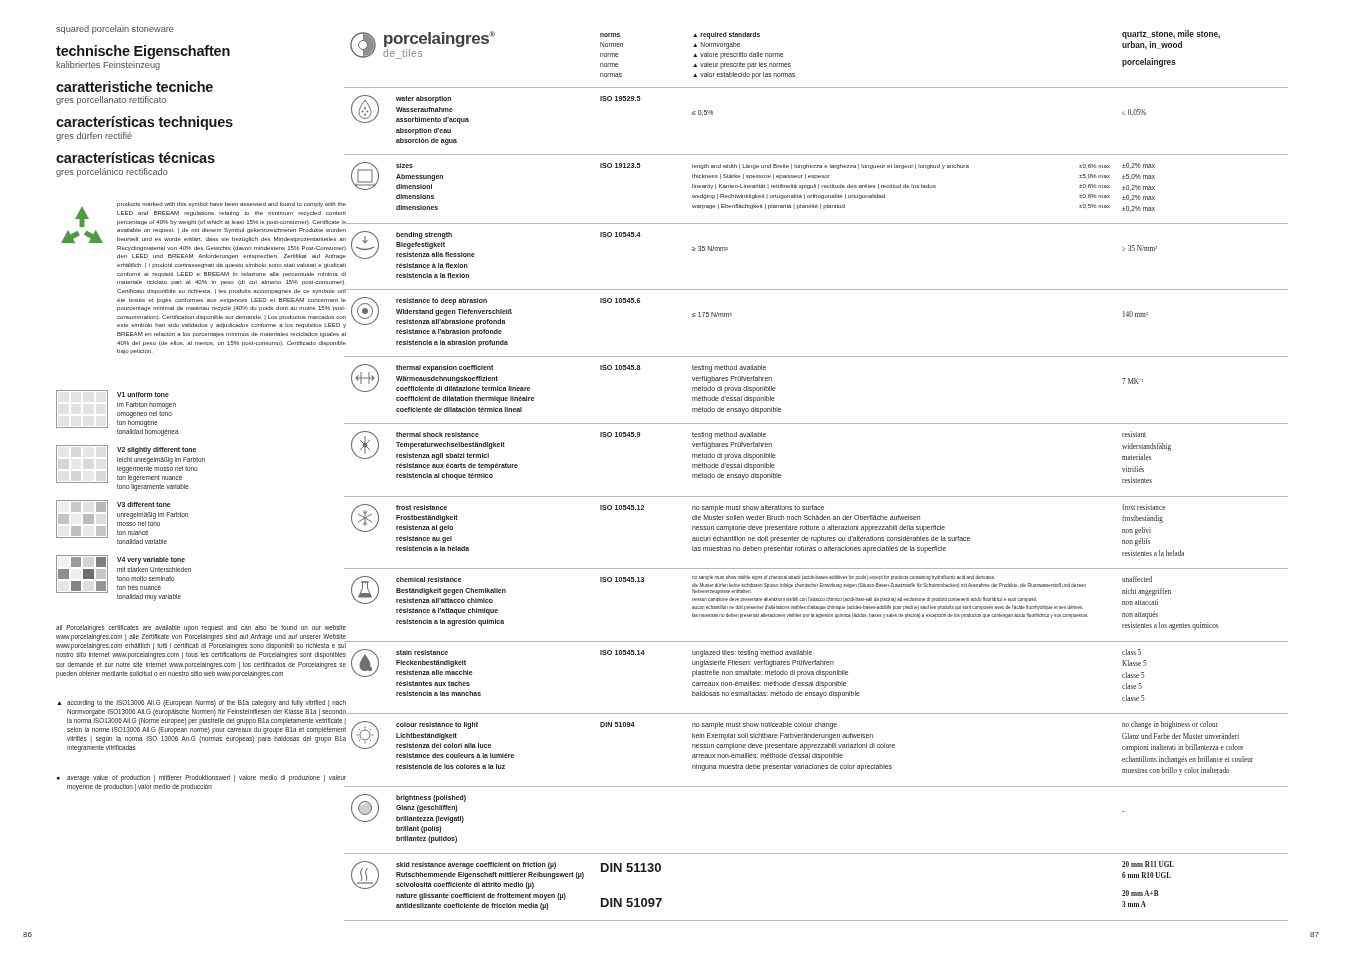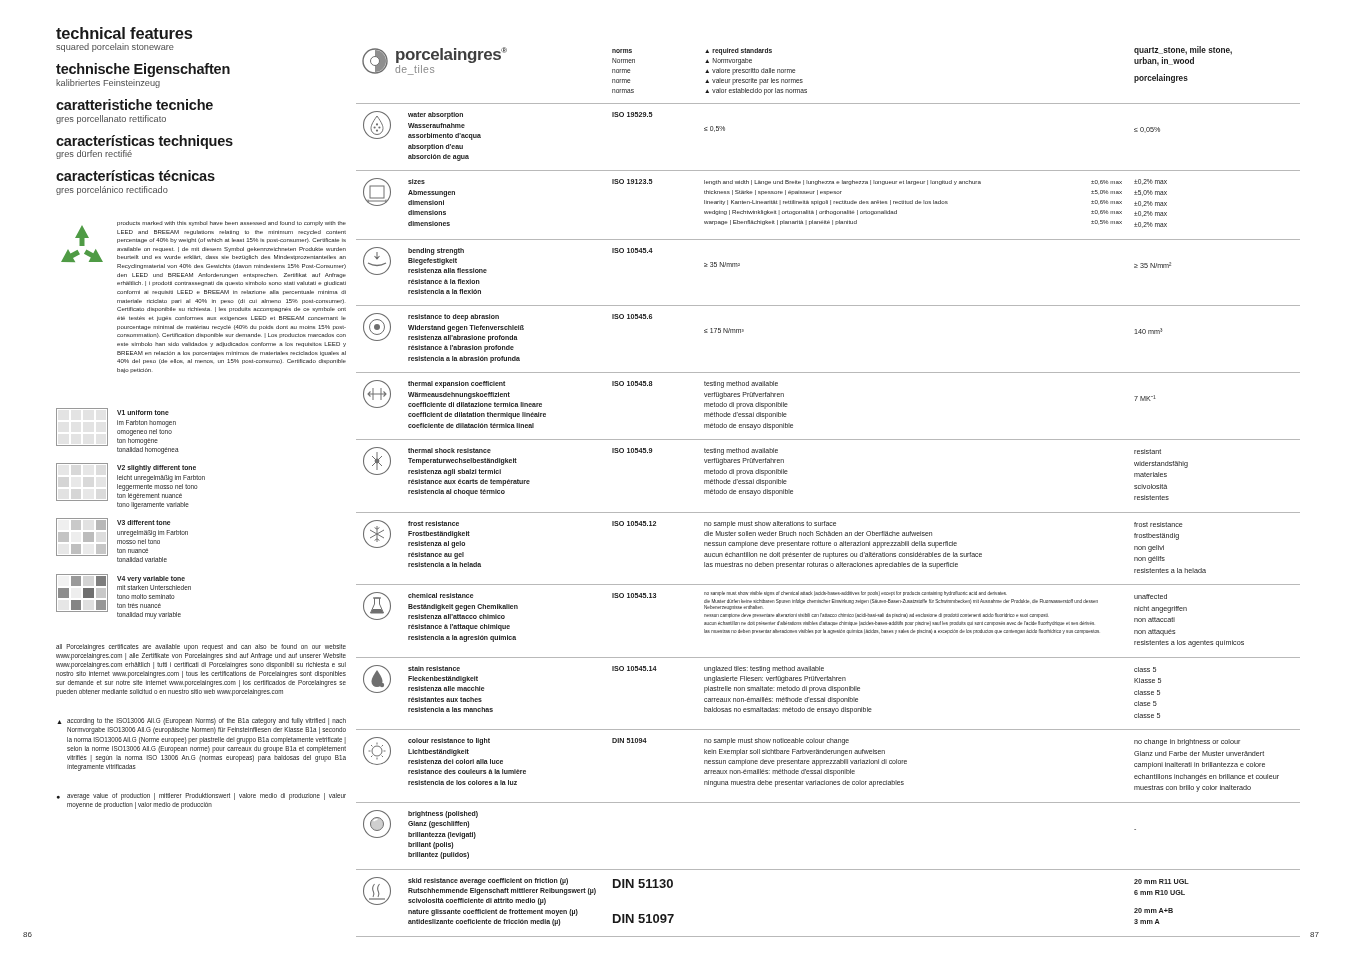--- a/index.html
+++ b/index.html
@@ -38,21 +38,21 @@
   .var-txt .vt-line { color:#222; }
 
   .certs { margin-top:22px; font-size:6.3px; line-height:1.45; text-align:justify; }
 
   .foot-note { margin-top:20px; font-size:6.3px; line-height:1.45; text-align:justify; position:relative; padding-left:11px;}
   .fn-mark { position:absolute; left:0; top:0.5px; font-size:7px; }
 
   .pagenum { position:absolute; font-size:8px; color:#333; }
 
   
-  .table-wrap { position:absolute; left:356px; top:24px; width:944px;margin-top:16px; }
+  .table-wrap { position:absolute; left:344px; top:24px; width:944px; }
   table.spec { border-collapse:collapse; width:944px; table-layout:fixed; }
   table.spec td, table.spec th { vertical-align:top; padding:6px 6px 8px 6px; border-bottom:1px solid #b9b9b9; }
   .col-icon { width:46px; }
   .col-name { width:204px; }
   .col-norm { width:92px; }
   .col-req  { width:430px; }
   .col-val  { width:172px; }
 
   thead td { border-bottom:1px solid #8a8a8a; padding-top:2px; }
   .brand { line-height:1; }
@@ -67,42 +67,41 @@
   .hdr-req { font-size:6.6px; line-height:1.5; }
   .hdr-req .l1 { font-weight:bold; }
   .hdr-prod { font-size:8.2px; font-weight:bold; line-height:1.32; }
   .hdr-prod .brandline { font-weight:bold; margin-top:6px; }
 
   .rowname { font-size:6.9px; line-height:1.5; }
   .rowname .n1 { font-weight:bold; }
   .rowname .n2 { font-weight:bold; }
   .norm { font-size:7.2px; font-weight:bold; padding-top:14px; }
   .req { font-size:6.9px; line-height:1.5; }
-  .val { font-size:7.2px; line-height:1.6; }
+  .val { font-size:7.2px; line-height:1.6;font-family:Liberation Serif, serif; }
   .val.bold { font-weight:bold; }
   .tiny { font-size:4.6px; line-height:1.32; }
   .sizes-tbl { font-size:6.2px; line-height:1.62; }
   .sizes-tbl .lbl { display:inline-block; }
   .sizes-tbl .num { float:right; }
   .val-sizes { font-size:6.6px; line-height:1.62; }
 
   .icon-cell { padding-top:10px; }
   svg { display:block; }
   .norm-2 { font-size:13px; font-weight:bold; }
   .norm-2 .sp { display:block; height:20px;}
 </style>
 </head>
 <body>
 
 <div class="page">
 
   <div class="left-col">
 
     <div class="title-block">
-      <div class="t-main">technical features</div>
       <div class="t-sub">squared porcelain stoneware</div>
 
       <div class="t-lang">technische Eigenschaften</div>
       <div class="t-sub">kalibriertes Feinsteinzeug</div>
 
       <div class="t-lang">caratteristiche tecniche</div>
       <div class="t-sub">gres porcellanato rettificato</div>
 
       <div class="t-lang">características techniques</div>
       <div class="t-sub">gres dürfen rectifié</div>
@@ -484,21 +483,21 @@
               <div>metodo di prova disponibile</div>
               <div>méthode d'essai disponible</div>
               <div>método de ensayo disponible</div>
             </div>
           </td>
           <td>
             <div class="val">
               <div>resistant</div>
               <div>widerstandsfähig</div>
               <div>materiales</div>
-              <div>scivolosità</div>
+              <div>vitrifiés</div>
               <div>resistentes</div>
             </div>
           </td>
         </tr>
 
         <tr>
           <td class="icon-cell">
             <svg width="30" height="30" viewBox="0 0 30 30">
                 <circle cx="15" cy="15" r="13.5" fill="none" stroke="#6f6f6f" stroke-width="1.1"></circle>
                 <g stroke="#6f6f6f" stroke-width="1" fill="none">

